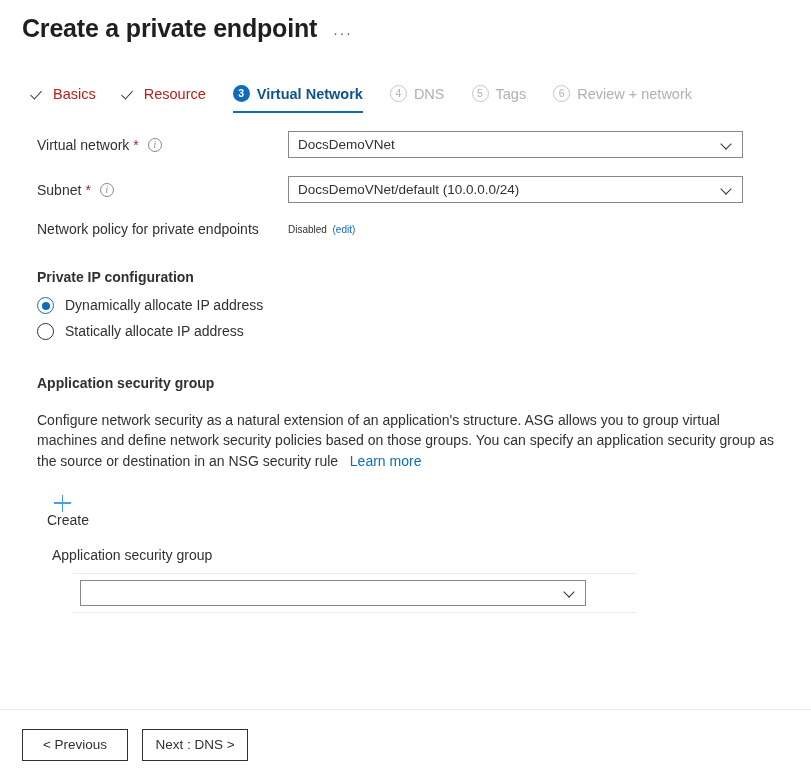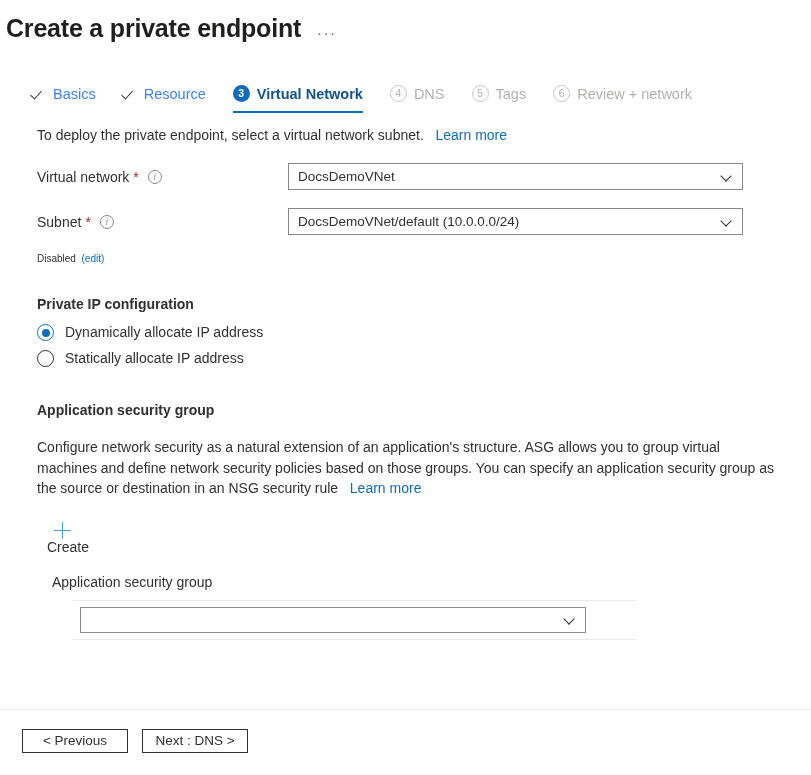--- a/index.html
+++ b/index.html
@@ -14,21 +14,21 @@
     position: relative;
     font-family: "Liberation Sans", sans-serif;
     color: #323130;
     overflow: hidden;
   }
 
   
   .title-row {
     display: flex;
     align-items: center;
-    padding: 13px 0 0 6px;
+    padding: 13px 0 0 22px;
   }
   .page-title {
     font-size: 25px;
     font-weight: 600;
     letter-spacing: -0.2px;
     color: #201f1e;
     line-height: 1.2;
   }
   .ellipsis-btn {
     margin-left: 16px;
@@ -53,21 +53,21 @@
     align-items: center;
     gap: 7px;
     font-size: 14.5px;
     padding-bottom: 9px;
     margin-right: 27px;
     cursor: pointer;
     white-space: nowrap;
     border-bottom: 2px solid transparent;
     color: #323130;
   }
-  .tab.done { color: #3b82f6; }
+  .tab.done { color: #b91c1c; }
   .tab.active {
     color: #0f548c;
     font-weight: 600;
     border-bottom-color: #0f6cbd;
   }
   .tab.disabled { color: #b3b0ad; cursor: default; }
 
   .tick {
     width: 14px; height: 14px;
     display: inline-block;
@@ -275,21 +275,21 @@
   }
   .footer {
     position: absolute;
     left: 22px;
     top: 729px;
     display: flex;
     gap: 14px;
   }
   .btn {
     min-width: 106px;
-    height: 24px;
+    height: 32px;
     border: 1px solid #323130;
     background: #fff;
     font-size: 13.5px;
     color: #323130;
     font-family: "Liberation Sans", sans-serif;
     cursor: pointer;
     padding: 0 12px;
     display: flex;
     align-items: center;
     justify-content: center;
@@ -334,24 +334,20 @@
   <div class="tab disabled">
     <span class="stepnum hollow">6</span>
     <span>Review + network</span>
   </div>
 
 </div>
 
 <div class="content">
 
 
-  <div class="section-desc">
-    <span>To deploy the private endpoint, select a virtual network subnet.</span>
-    <span>&nbsp;&nbsp;</span><a class="lnk">Learn more</a>
-  </div>
 
   <div class="frow">
     <div class="flabel">
       <span>Virtual network</span>
       <span class="req">*</span>
       <span class="info">i</span>
     </div>
     <div class="select">
       <span class="val">DocsDemoVNet</span>
       <span class="chev"></span>
@@ -364,20 +360,23 @@
       <span class="req">*</span>
       <span class="info">i</span>
     </div>
     <div class="select">
       <span class="val">DocsDemoVNet/default (10.0.0.0/24)</span>
       <span class="chev"></span>
     </div>
   </div>
 
   <div class="frow">
+    <div class="flabel">
+      <span>Network policy for private endpoints</span>
+    </div>
     <div class="static-val">
       <span>Disabled</span>
       <span>&nbsp;</span><a class="lnk">(edit)</a>
     </div>
   </div>
 
   <div class="section-head" style="margin-top:32px">Private IP configuration</div>
 
   <div class="radio-row" style="margin-top:12px">
     <span class="radio on"></span>

